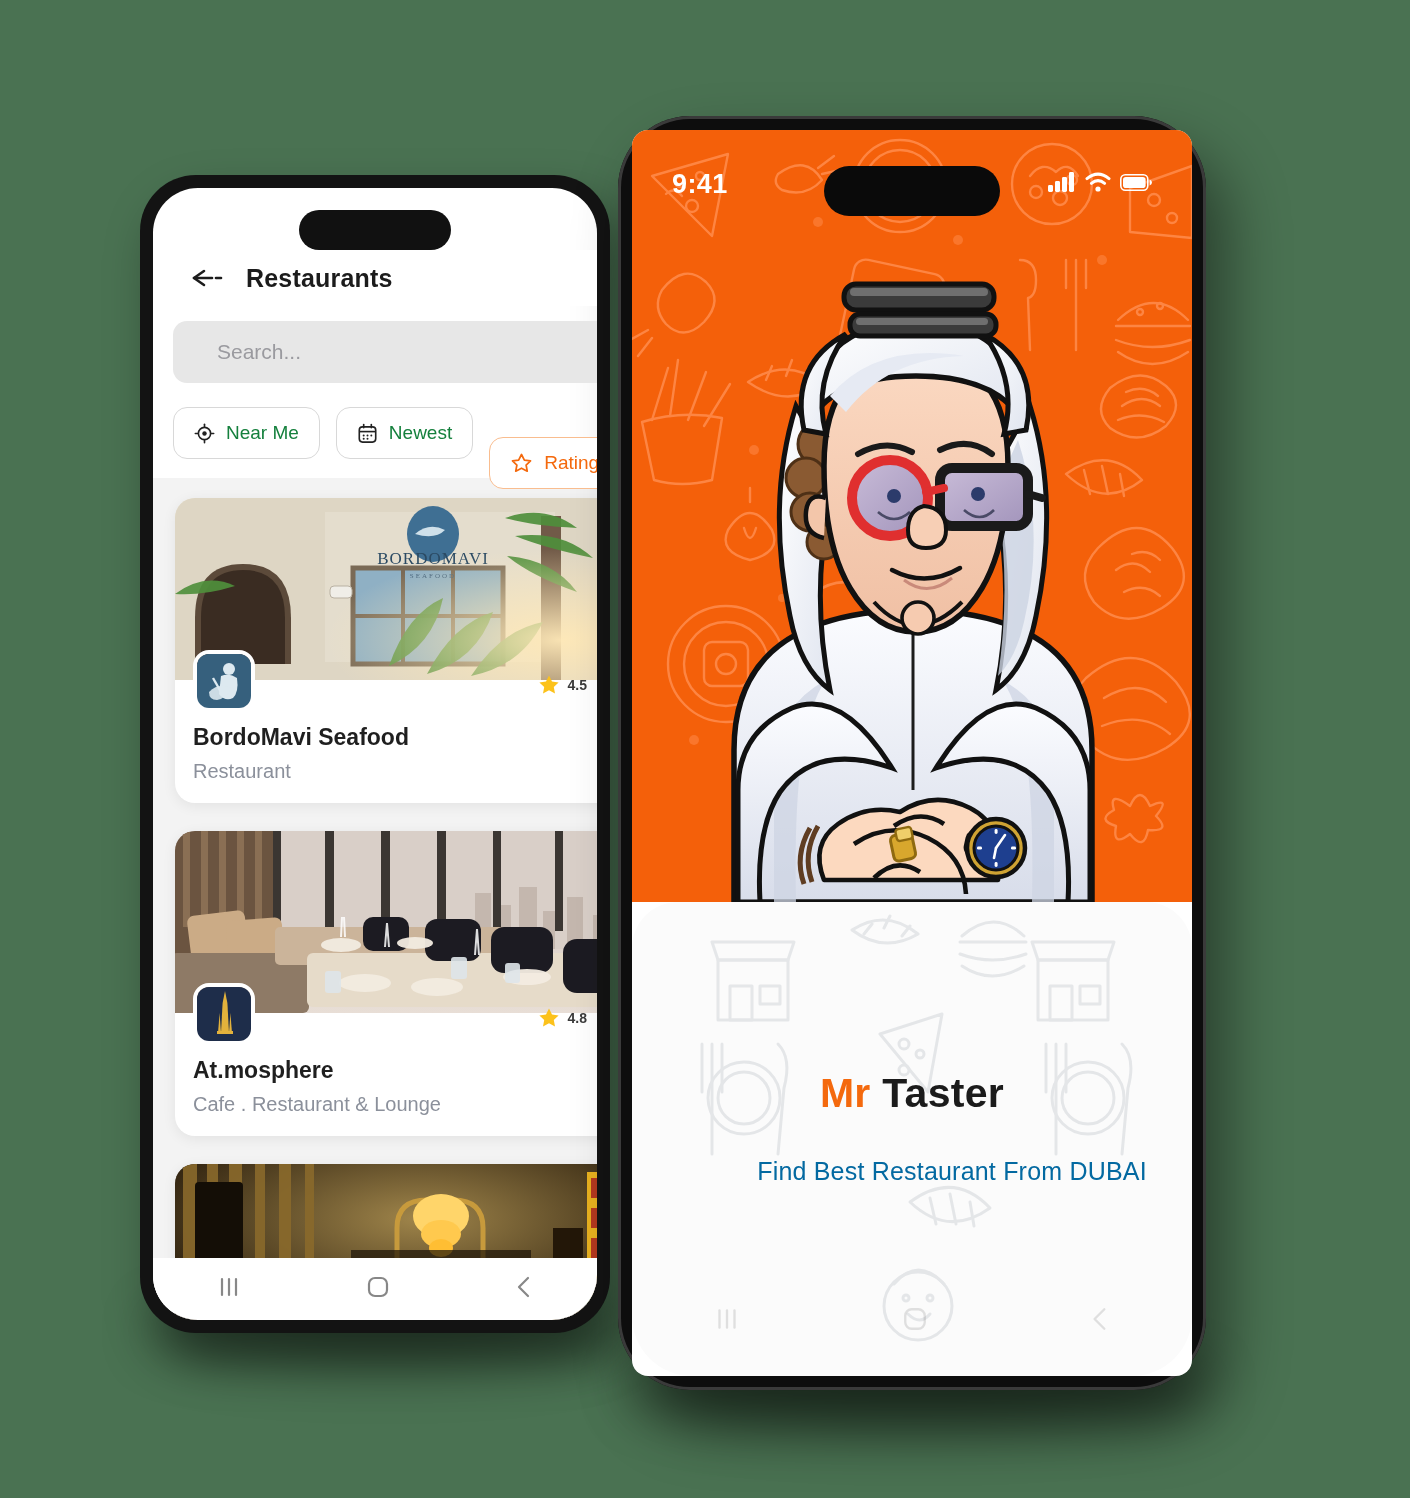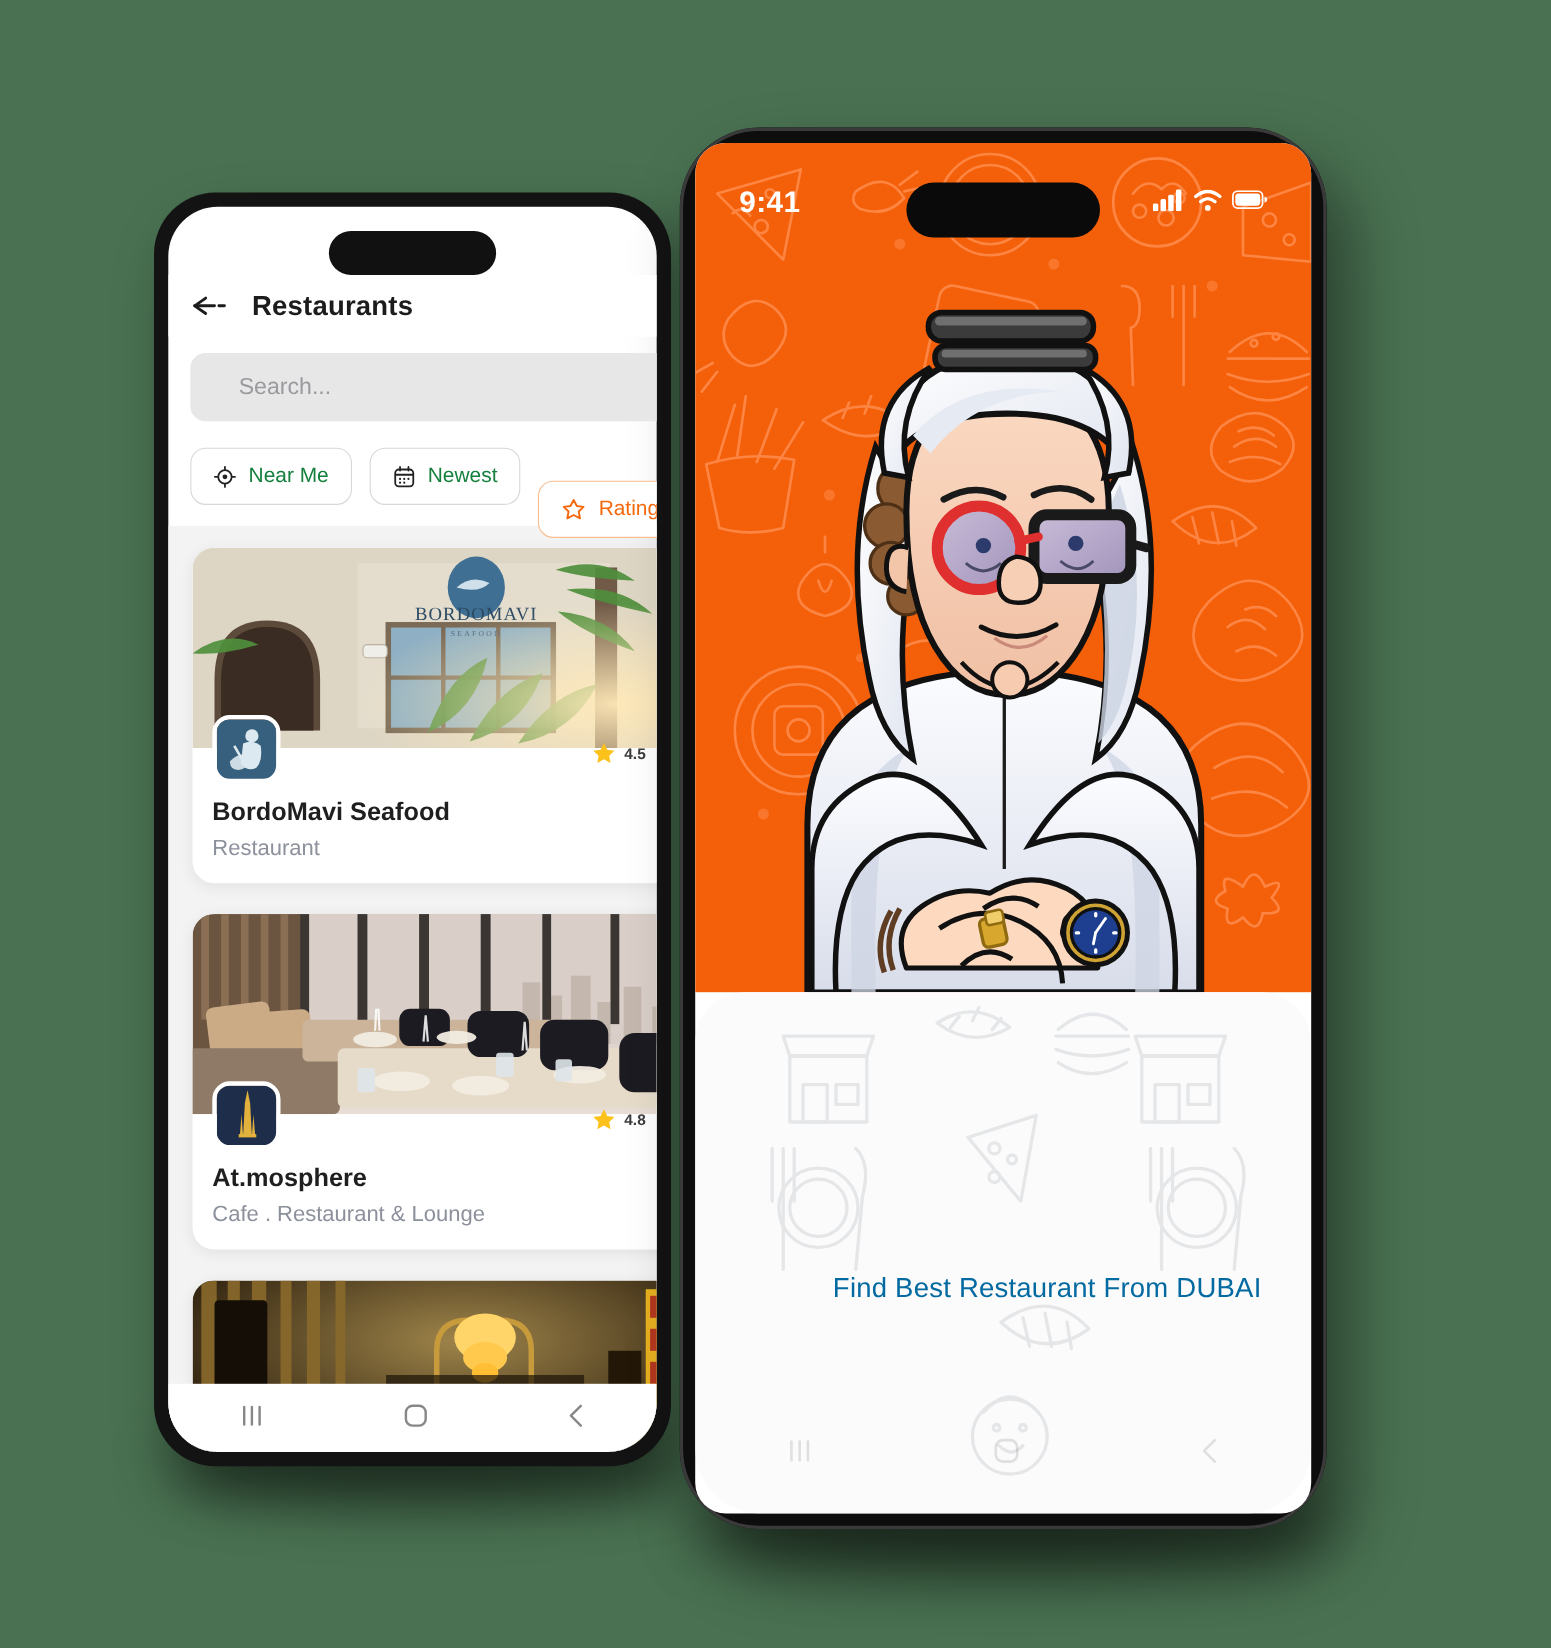--- a/index.html
+++ b/index.html
@@ -18,21 +18,21 @@
 
   
   #phone-back { left: 140px; top: 175px; width: 470px; height: 1158px;
                 border-radius: 56px; background: #131313;
                 box-shadow: 14px 26px 48px rgba(0,0,0,.38); }
   #phone-back .screen { left: 13px; top: 13px; width: 444px; height: 1132px; border-radius: 45px; background:#fff; }
   #back-notch { position: absolute; left: 50%; transform: translateX(-50%); top: 22px;
                 width: 152px; height: 40px; border-radius: 22px; background: #111; z-index: 6; }
 
   .b-header { position: absolute; top: 62px; left: 0; width: 444px; height: 56px;
-              display: flex; align-items: center; padding-left: 20px; gap: 22px; background:#fff; z-index:4;}
+              display: flex; align-items: center; padding-left: 37px; gap: 22px; background:#fff; z-index:4;}
   .b-back-arrow { width: 34px; height: 24px; position: relative; cursor: pointer; }
   .b-title { font-size: 25px; font-weight: 700; color: #1c1c1c; letter-spacing: .2px; }
 
   .b-search { position: absolute; top: 133px; left: 20px; width: 470px; height: 62px;
               background: #e7e7e7; border-radius: 14px; display: flex; align-items: center;
               padding-left: 44px; font-size: 21px; color: #9a9a9f; z-index: 4; }
 
   .b-chips { position: absolute; top: 219px; left: 20px; display: flex; gap: 16px; z-index: 4; }
   .chip { height: 52px; border: 1.6px solid #d8d8d8; border-radius: 14px; display: flex;
           align-items: center; gap: 11px; padding: 0 20px; font-size: 19px; color: #15803d;
@@ -53,21 +53,21 @@
            font-size: 14px; font-weight: 700; color: #3b3b3b; }
 
   .b-navbar { position: absolute; bottom: 0; left: 0; width: 444px; height: 62px; background: #fff;
               display: flex; align-items: center; justify-content: space-around; z-index:5;}
   .nav-g { opacity: .72; }
 
   
   #phone-front { left: 618px; top: 116px; width: 588px; height: 1274px;
                  border-radius: 72px; background: #0d0d0d;
                  box-shadow: 20px 34px 62px rgba(0,0,0,.45), 0 0 0 3px #3a3a3a inset; }
-  #phone-front .screen { left: 14px; top: 14px; width: 560px; height: 1246px; border-radius: 28px; }
+  #phone-front .screen { left: 14px; top: 14px; width: 560px; height: 1246px; border-radius: 16px; }
   #front-island { position: absolute; left: 50%; transform: translateX(-50%); top: 36px;
                   width: 176px; height: 50px; border-radius: 26px; background: #0a0a0a; z-index: 9; }
 
   .f-hero { position: absolute; left: 0; top: 0; width: 560px; height: 772px; background: #f4600a; overflow:hidden;}
   .f-statusbar { position: absolute; top: 36px; left: 0; width: 560px; height: 36px;
                  display: flex; align-items: center; justify-content: space-between;
                  padding: 0 40px; z-index: 8; color: #fff; }
   .f-time { font-size: 27px; font-weight: 600; letter-spacing: .4px; }
   .f-sysicons { display: flex; align-items: center; gap: 9px; }
 
@@ -697,20 +697,23 @@
             <path d="M298 296 l6 26 M318 292 l6 30 M338 300 l4 24"></path>
 
             <circle cx="286" cy="404" r="34"></circle>
             <path d="M262 382 q24 -28 50 0"></path>
             <path d="M276 412 q12 12 22 0"></path>
             <circle cx="274" cy="396" r="3"></circle>
               <circle cx="298" cy="396" r="3"></circle>
           </g>
         </svg>
 
+        <div class="f-brand">
+          <span class="mr">Mr</span><span>&nbsp;</span><span class="taster">Taster</span>
+        </div>
 
         <div class="f-tag">Find Best Restaurant From DUBAI</div>
 
         <div class="f-navbar">
           <span class="nav-g">
             <svg width="30" height="24" viewBox="0 0 28 22">
               <g stroke="#5a5a5a" stroke-width="2.2" stroke-linecap="round">
                 <line x1="7" y1="3" x2="7" y2="19"></line>
                   <line x1="14" y1="3" x2="14" y2="19"></line>
                 <line x1="21" y1="3" x2="21" y2="19"></line>

